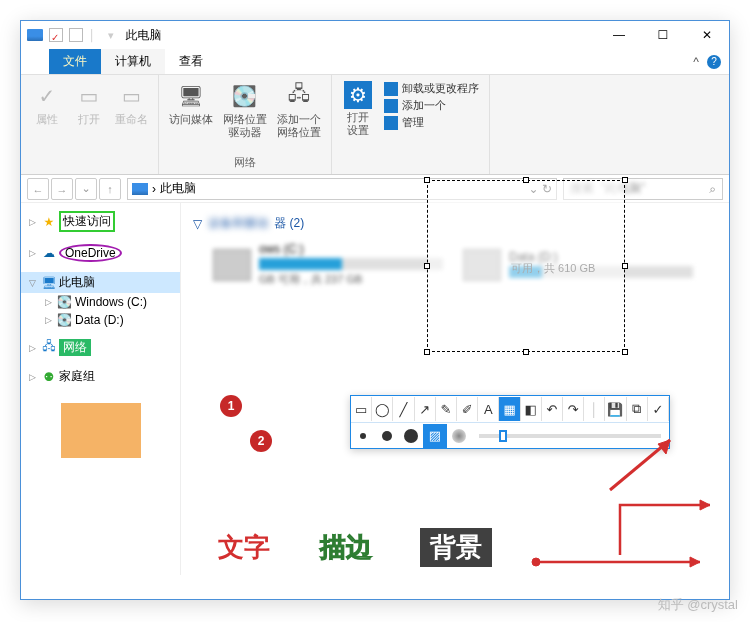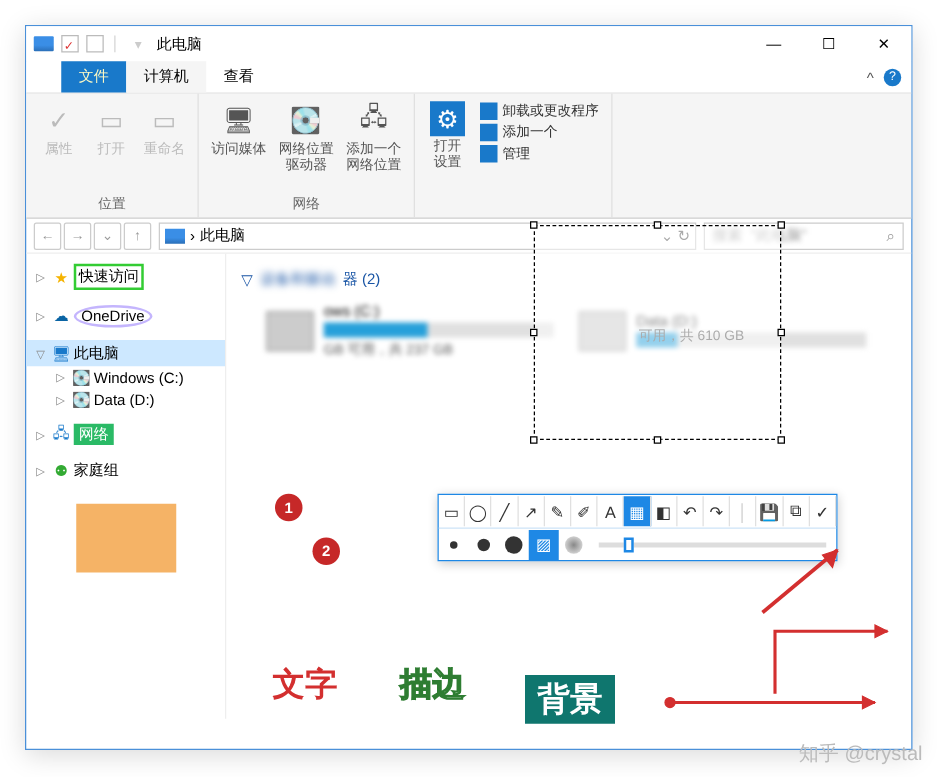--- a/index.html
+++ b/index.html
@@ -37,21 +37,21 @@
 .addr .path { flex: 1; border: 1px solid #ccc; height: 22px; display: flex; align-items: center; padding: 0 4px; gap: 4px; }
 .addr .path .pcico { width: 16px; height: 12px; background: linear-gradient(#3a8ee6 60%, #2a6fb8); }
 .addr .search { width: 160px; border: 1px solid #ccc; height: 22px; display: flex; align-items: center; padding: 0 6px; color: #999; justify-content: space-between; }
 .body { display: flex; height: 372px; }
 .tree { width: 160px; border-right: 1px solid #eee; padding: 6px 0; font-size: 12px; overflow: hidden; position: relative; }
 .tnode { display: flex; align-items: center; gap: 3px; padding: 2px 4px 2px 8px; }
 .tnode.sel { background: #cde8ff; }
 .tnode .exp { width: 10px; color: #888; font-size: 9px; }
 .tnode .tic { width: 14px; height: 14px; display: flex; align-items: center; justify-content: center; font-size: 12px; }
 .quickbox { border: 2px solid #3c3; padding: 0 2px; }
-.odcircle { border: 2px solid #c4b5fd; border-radius: 50%; padding: 0 4px; display: inline-block; }
+.odcircle { border: 2px solid #a21caf; border-radius: 50%; padding: 0 4px; display: inline-block; }
 .netbox { background: #2aba66; color: #fff; padding: 0 4px; }
 .orange { position: absolute; left: 40px; top: 200px; width: 80px; height: 55px; background: #f5b366; }
 .content { flex: 1; padding: 8px 12px; position: relative; font-size: 12px; }
 .hdr { color: #1955a5; padding: 4px 0; display: flex; align-items: center; gap: 6px; }
 .drives { display: flex; gap: 20px; flex-wrap: wrap; margin: 6px 0 0 20px; }
 .drive { display: flex; gap: 8px; align-items: center; width: 230px; filter: blur(2px); }
 .drive .dico { width: 38px; height: 32px; background: #ccc; border: 1px solid #999; }
 .drive .dinfo { flex: 1; }
 .drive .bar { height: 12px; background: #e0e0e0; margin: 2px 0; }
 .drive .bar .fill { height: 100%; background: #26a0da; }
@@ -63,21 +63,21 @@
 .toolbar .trow { display: flex; height: 26px; align-items: center; }
 .toolbar .tb { width: 24px; height: 24px; display: flex; align-items: center; justify-content: center; border-right: 1px solid #e0e0e0; font-size: 13px; color: #333; }
 .toolbar .tb.active { background: #1e88e5; color: #fff; }
 .toolbar .trow2 .tb { border: none; }
 .toolbar .dot { border-radius: 50%; background: #333; }
 .toolbar .slider { flex: 1; height: 4px; background: #ddd; margin: 0 8px; position: relative; }
 .toolbar .slider .sh { position: absolute; left: 20px; top: -4px; width: 8px; height: 12px; border: 2px solid #1e88e5; background: #fff; }
 .redcirc { position: absolute; width: 22px; height: 22px; border-radius: 50%; background: #c62828; color: #fff; display: flex; align-items: center; justify-content: center; font-size: 12px; font-weight: bold; }
 .bigtxt { position: absolute; font-size: 26px; font-weight: bold; }
 .status { position: absolute; bottom: 0; left: 0; right: 0; height: 22px; border-top: 1px solid #e0e0e0; font-size: 11px; padding: 0 8px; display: flex; align-items: center; color: #555; }
-.watermark { position: absolute; right: 12px; bottom: 8px; color: #bbb; font-size: 16px; }
+.watermark { position: absolute; right: 12px; bottom: 8px; color: #bbb; font-size: 13px; }
 svg.arrow { stroke: #d32f2f; fill: #d32f2f; }
 </style>
 </head>
 <body>
 
 <div class="window">
 
   <div class="titlebar">
     <div class="ticon"></div>
     <div class="qat">
@@ -113,21 +113,20 @@
           </div>
         <div class="rbtn disabled">
             <div class="ico">▭</div>
             <div class="t">打开</div>
           </div>
         <div class="rbtn disabled">
             <div class="ico">▭</div>
             <div class="t">重命名</div>
           </div>
       </div>
-      <div class="lbl">位置</div>
     </div>
     <div class="rgroup">
       <div class="row">
         <div class="rbtn">
             <div class="ico">🖥</div>
             <div class="t">访问媒体</div>
           </div>
         <div class="rbtn">
             <div class="ico">💽</div>
             <div class="t" style="white-space:pre">网络位置
@@ -309,21 +308,21 @@
         <div class="sh"></div>
       </div>
   </div>
 </div>
 
 <div class="redcirc" style="left:220px; top:395px">1</div>
 <div class="redcirc" style="left:250px; top:430px">2</div>
 
 <div class="bigtxt" style="left:218px; top:530px; color:#d32f2f">文字</div>
 <div class="bigtxt" style="left:320px; top:530px; color:#2e7d32; -webkit-text-stroke:1px #2e7d32; color:#fff; text-shadow:0 0 0 #2e7d32">描边</div>
-<div class="bigtxt" style="left:420px; top:540px; background:#0f766e; color:#fff; padding:2px 10px">背景</div>
+<div class="bigtxt" style="left:420px; top:528px; background:#404040; color:#fff; padding:2px 10px">背景</div>
 
 <svg class="arrow" style="position:absolute;left:600px;top:430px" width="100" height="70">
   <line x1="10" y1="60" x2="70" y2="10" stroke-width="3"></line>
   <polygon points="70,10 58,14 66,24"></polygon>
 </svg>
 <svg class="arrow" style="position:absolute;left:610px;top:495px" width="120" height="70">
   <polyline points="10,60 10,10 100,10" stroke-width="2.5" fill="none"></polyline>
   <polygon points="100,10 90,5 90,15"></polygon>
 </svg>
 <svg class="arrow" style="position:absolute;left:530px;top:552px" width="180" height="20">

